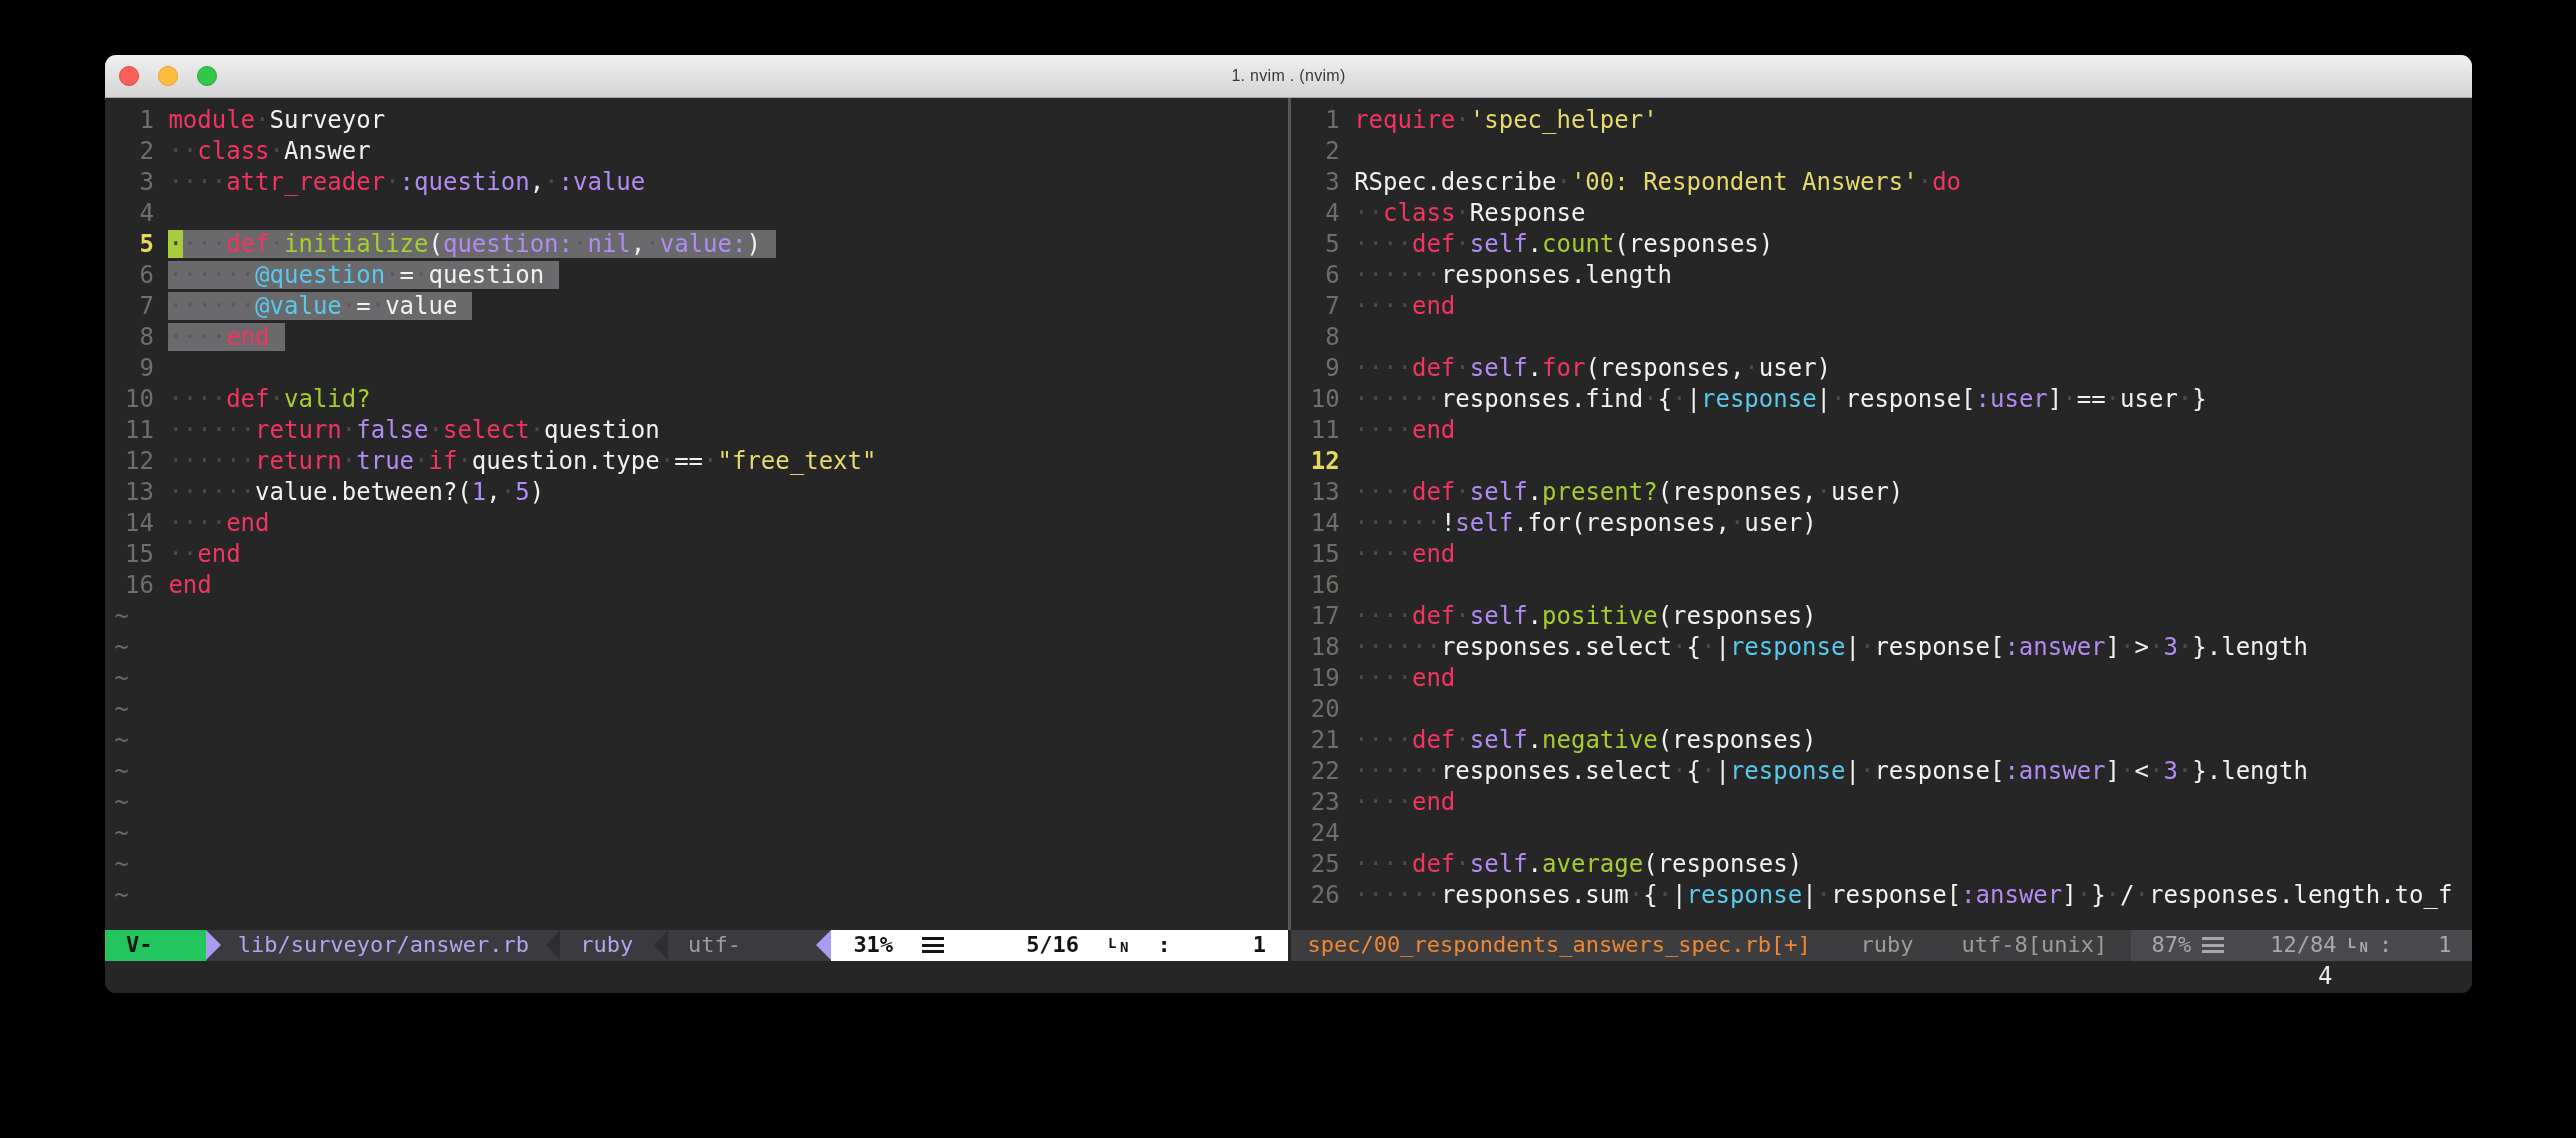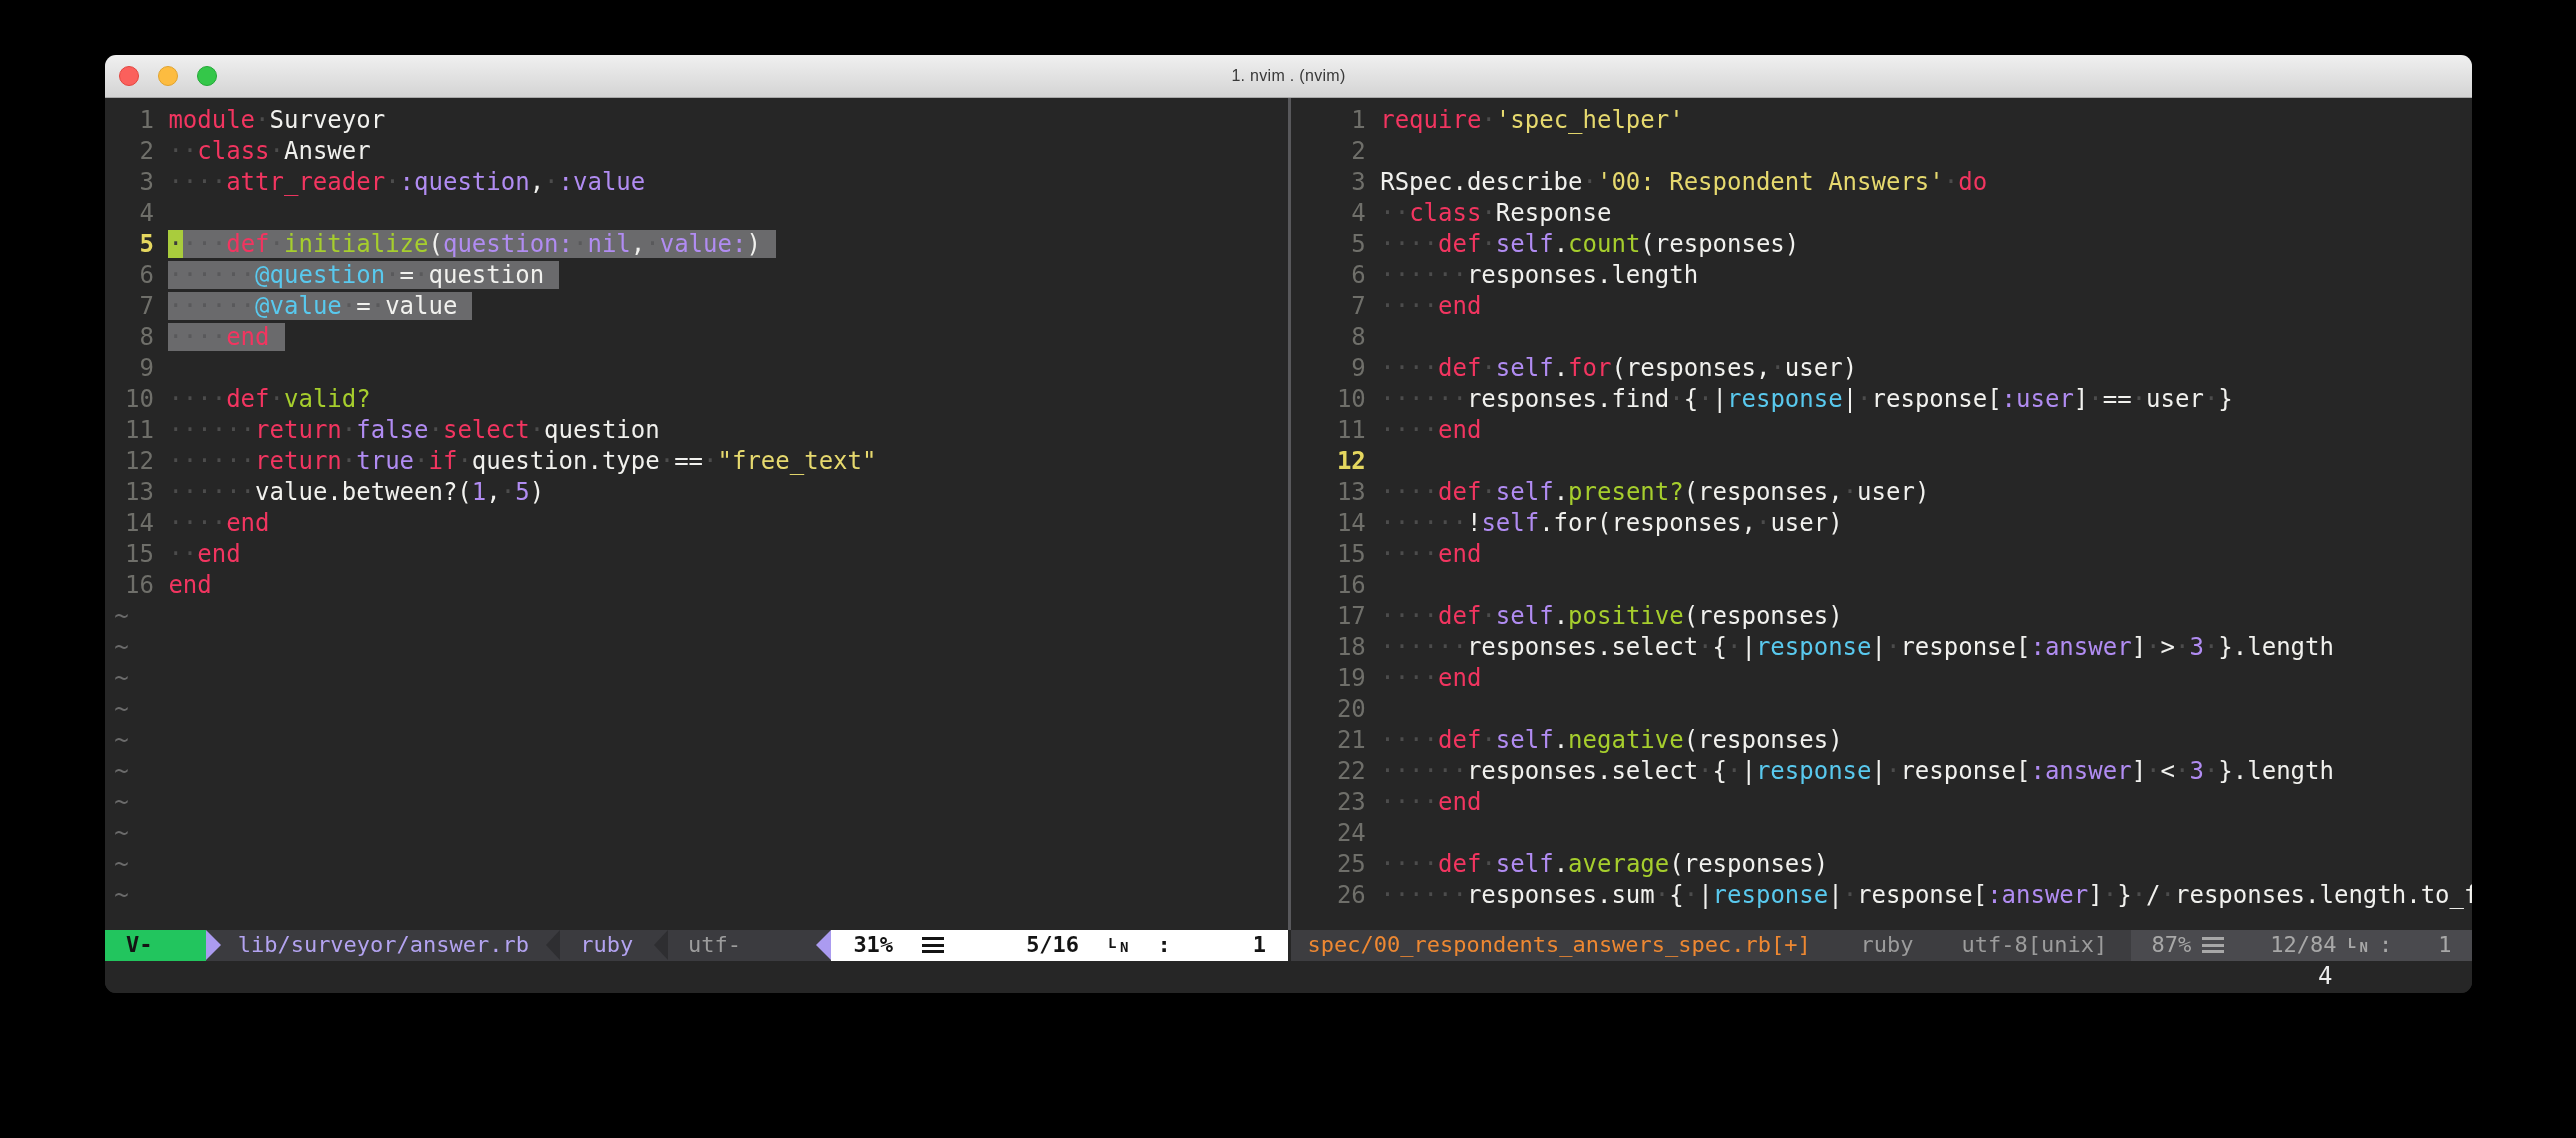--- a/index.html
+++ b/index.html
@@ -18,21 +18,21 @@
   .titlebar .title { font-family:"Liberation Sans", sans-serif; font-size:16px;
                      color:#393939; letter-spacing:0.3px; }
   .lights { position:absolute; left:14px; top:0; height:100%; display:flex;
             align-items:center; gap:18.5px; }
   .light { width:20.4px; height:20.4px; border-radius:50%; }
   .light.red    { background:#fb605c; border:0.9px solid #e2453f; }
   .light.yellow { background:#fdbc40; border:0.9px solid #e0a32e; }
   .light.green  { background:#34c749; border:0.9px solid #23a837; }
 
   
-  .content { display:flex; height:832px;gap:26px; }
+  .content { display:flex; height:832px; }
   .pane { height:100%; overflow:hidden; padding-top:7.4px; background:#262626; }
   .pane.left  { width:1183px; }
   .divider { width:2.8px; background:#58585b; height:100%; }
   .pane.right { width:1181px; }
 
   .cl { height:31px; line-height:31px; font-size:24px; white-space:pre; color:#f1f1ee; }
   .ln { display:inline-block; width:3ch; margin-left:5.6px; margin-right:1ch;
         text-align:right; color:#6f6f6a; }
   .ln.cur { color:#e5d75f; font-weight:bold; }
   .tilde { color:#6b6b6b; padding-left:9.3px; }

